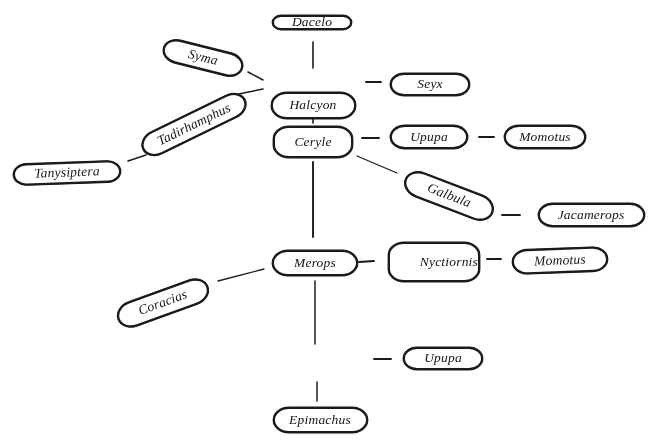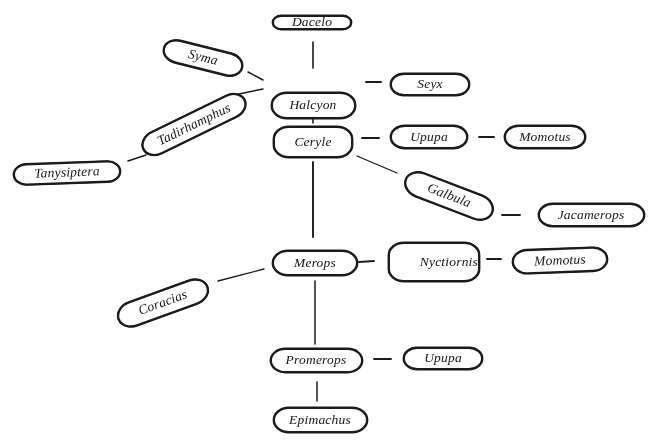--- a/index.html
+++ b/index.html
@@ -91,22 +91,19 @@
     </div>
     <div class="node" style="left: 388px; top: 242px; width: 92px; height: 40px; justify-content: flex-end;">
       <span class="node-label">Nyctiornis</span>
     </div>
     <div class="node" style="left: 512px; top: 247.5px; width: 96px; height: 25px; transform: rotate(-2deg);">
       <span class="node-label">Momotus</span>
     </div>
     <div class="node" style="left: 115px; top: 290px; width: 96px; height: 26px; transform: rotate(-20deg);">
       <span class="node-label">Coracias</span>
     </div>
-    <div class="node" style="left: 269.5px; top: 347.5px; width: 93px; height: 25px;">
-      <span class="node-label">Promerops</span>
-    </div>
     <div class="node" style="left: 272.5px; top: 407px; width: 95px; height: 26px;">
       <span class="node-label">Epimachus</span>
     </div>
     <div class="node" style="left: 403px; top: 346.5px; width: 80px; height: 23px;">
       <span class="node-label">Upupa</span>
     </div>
   </div>
 
 </body></html>

